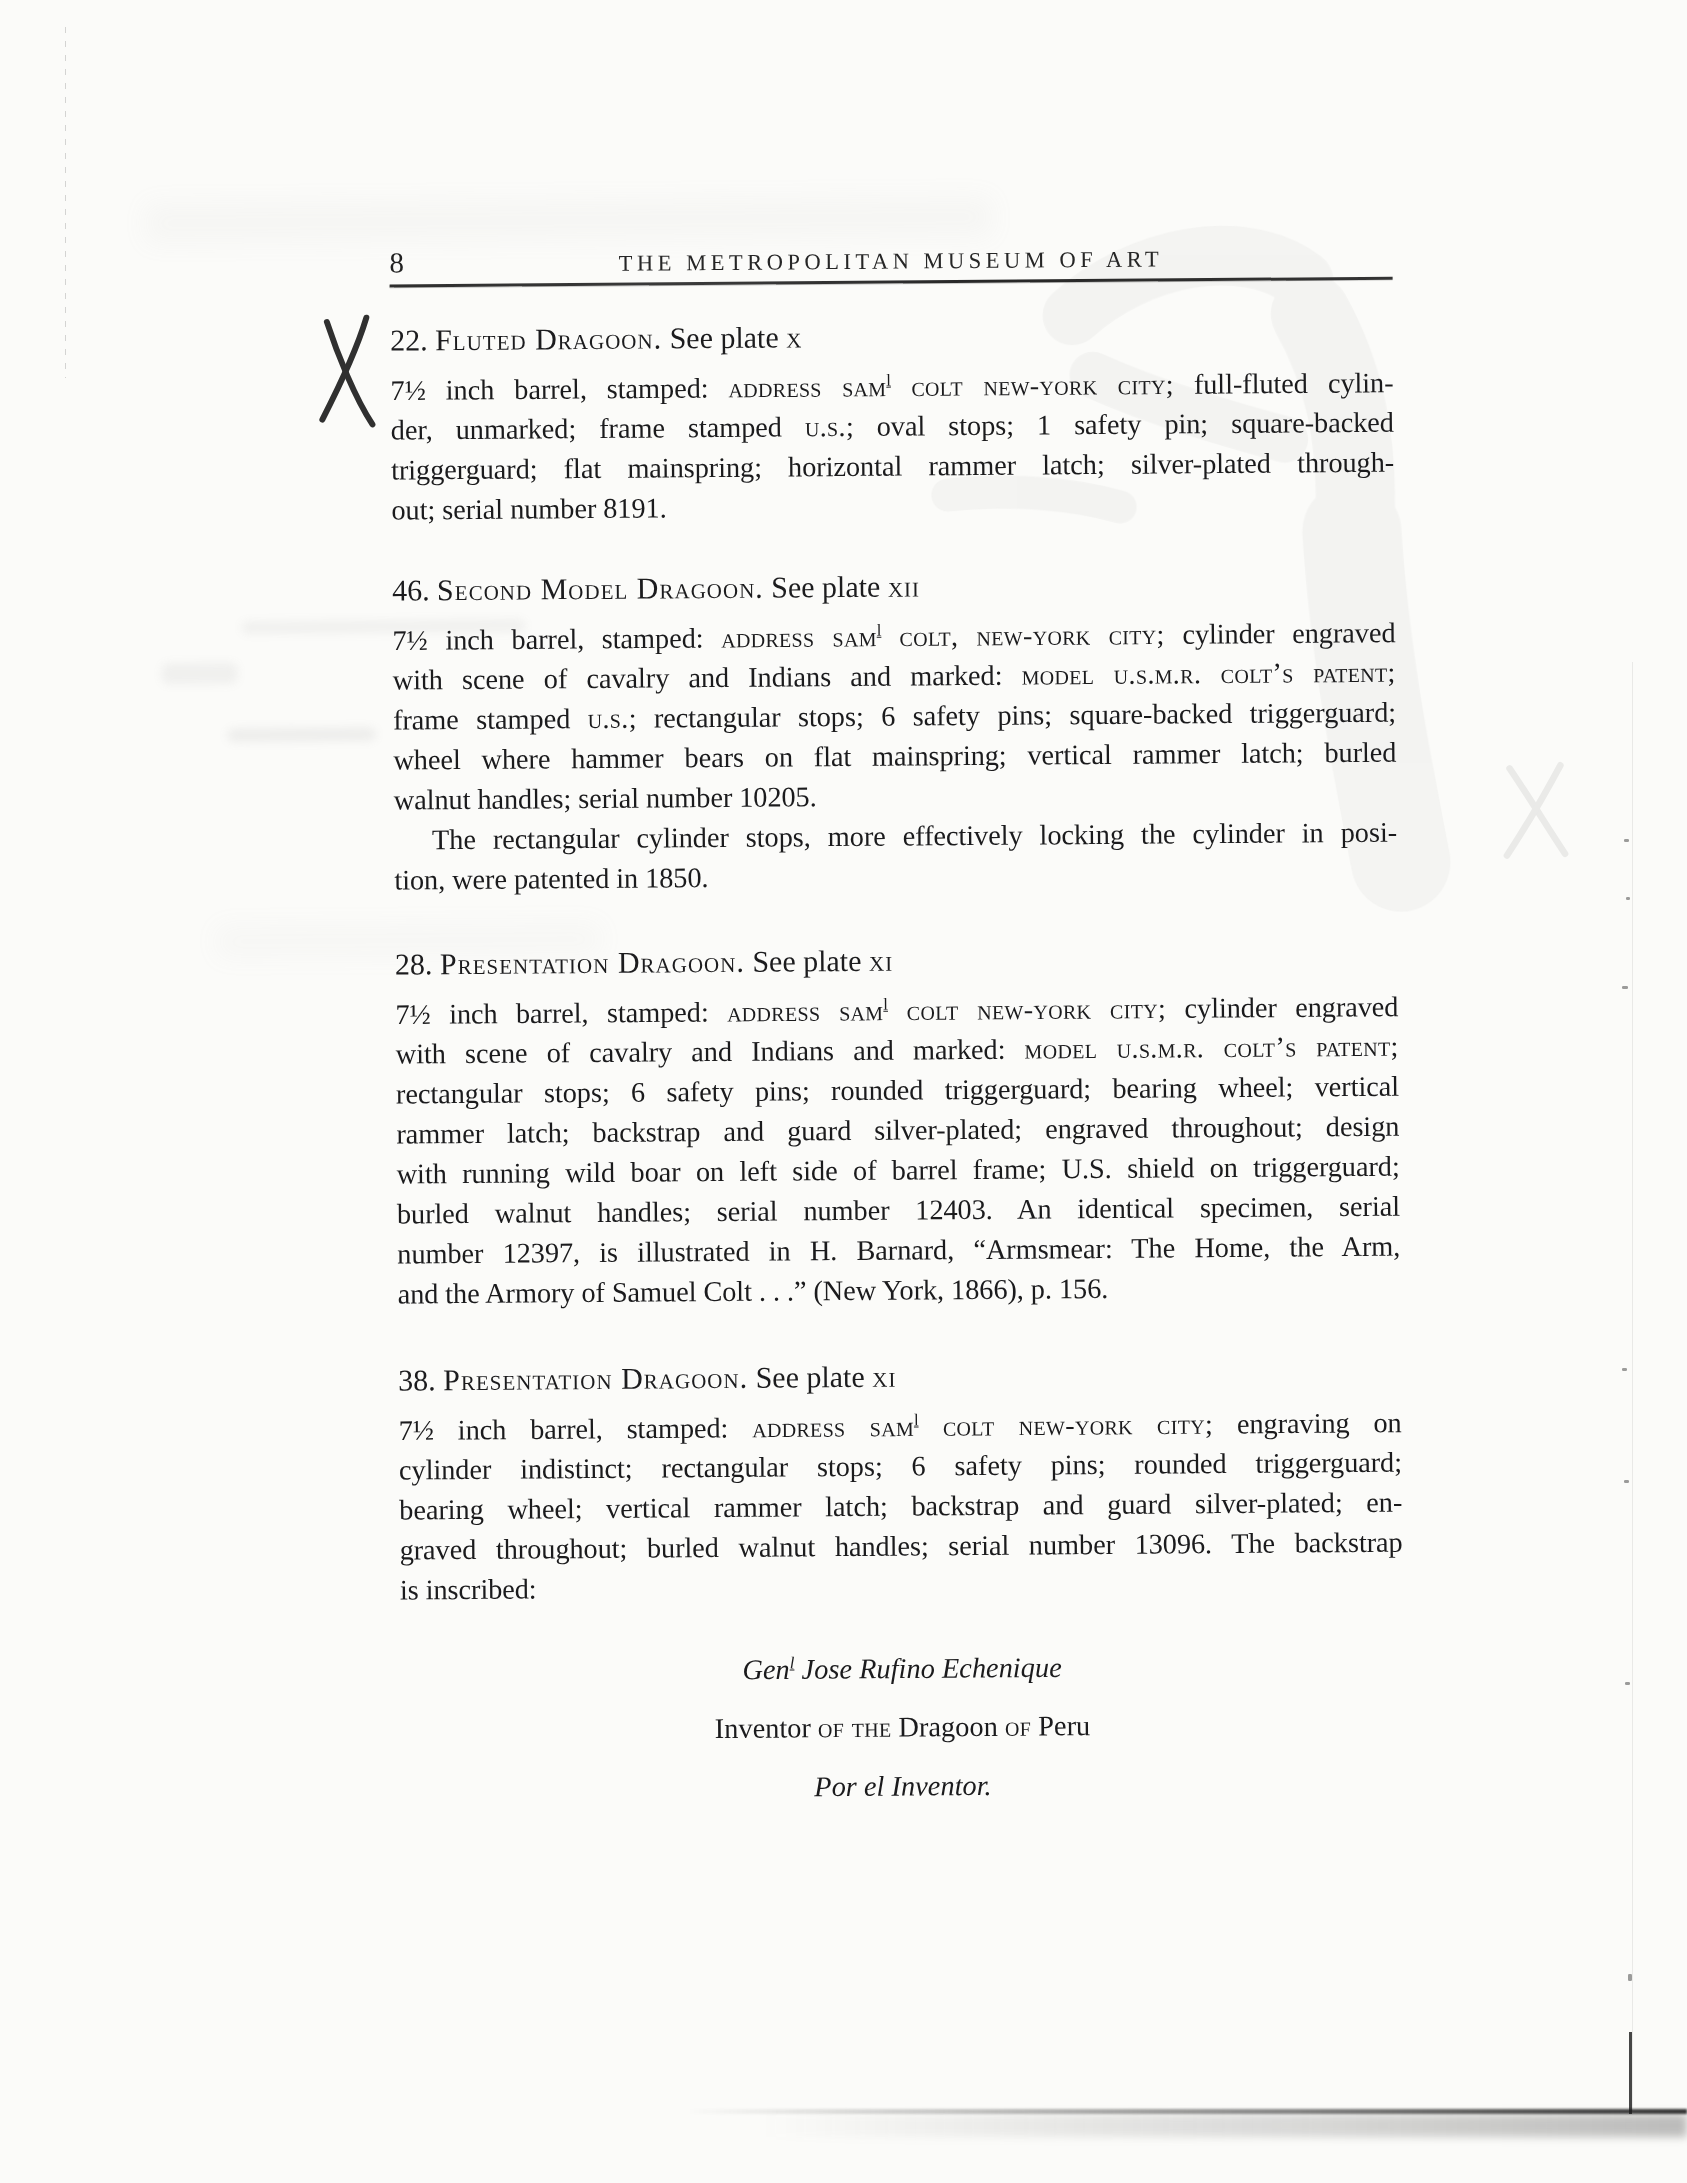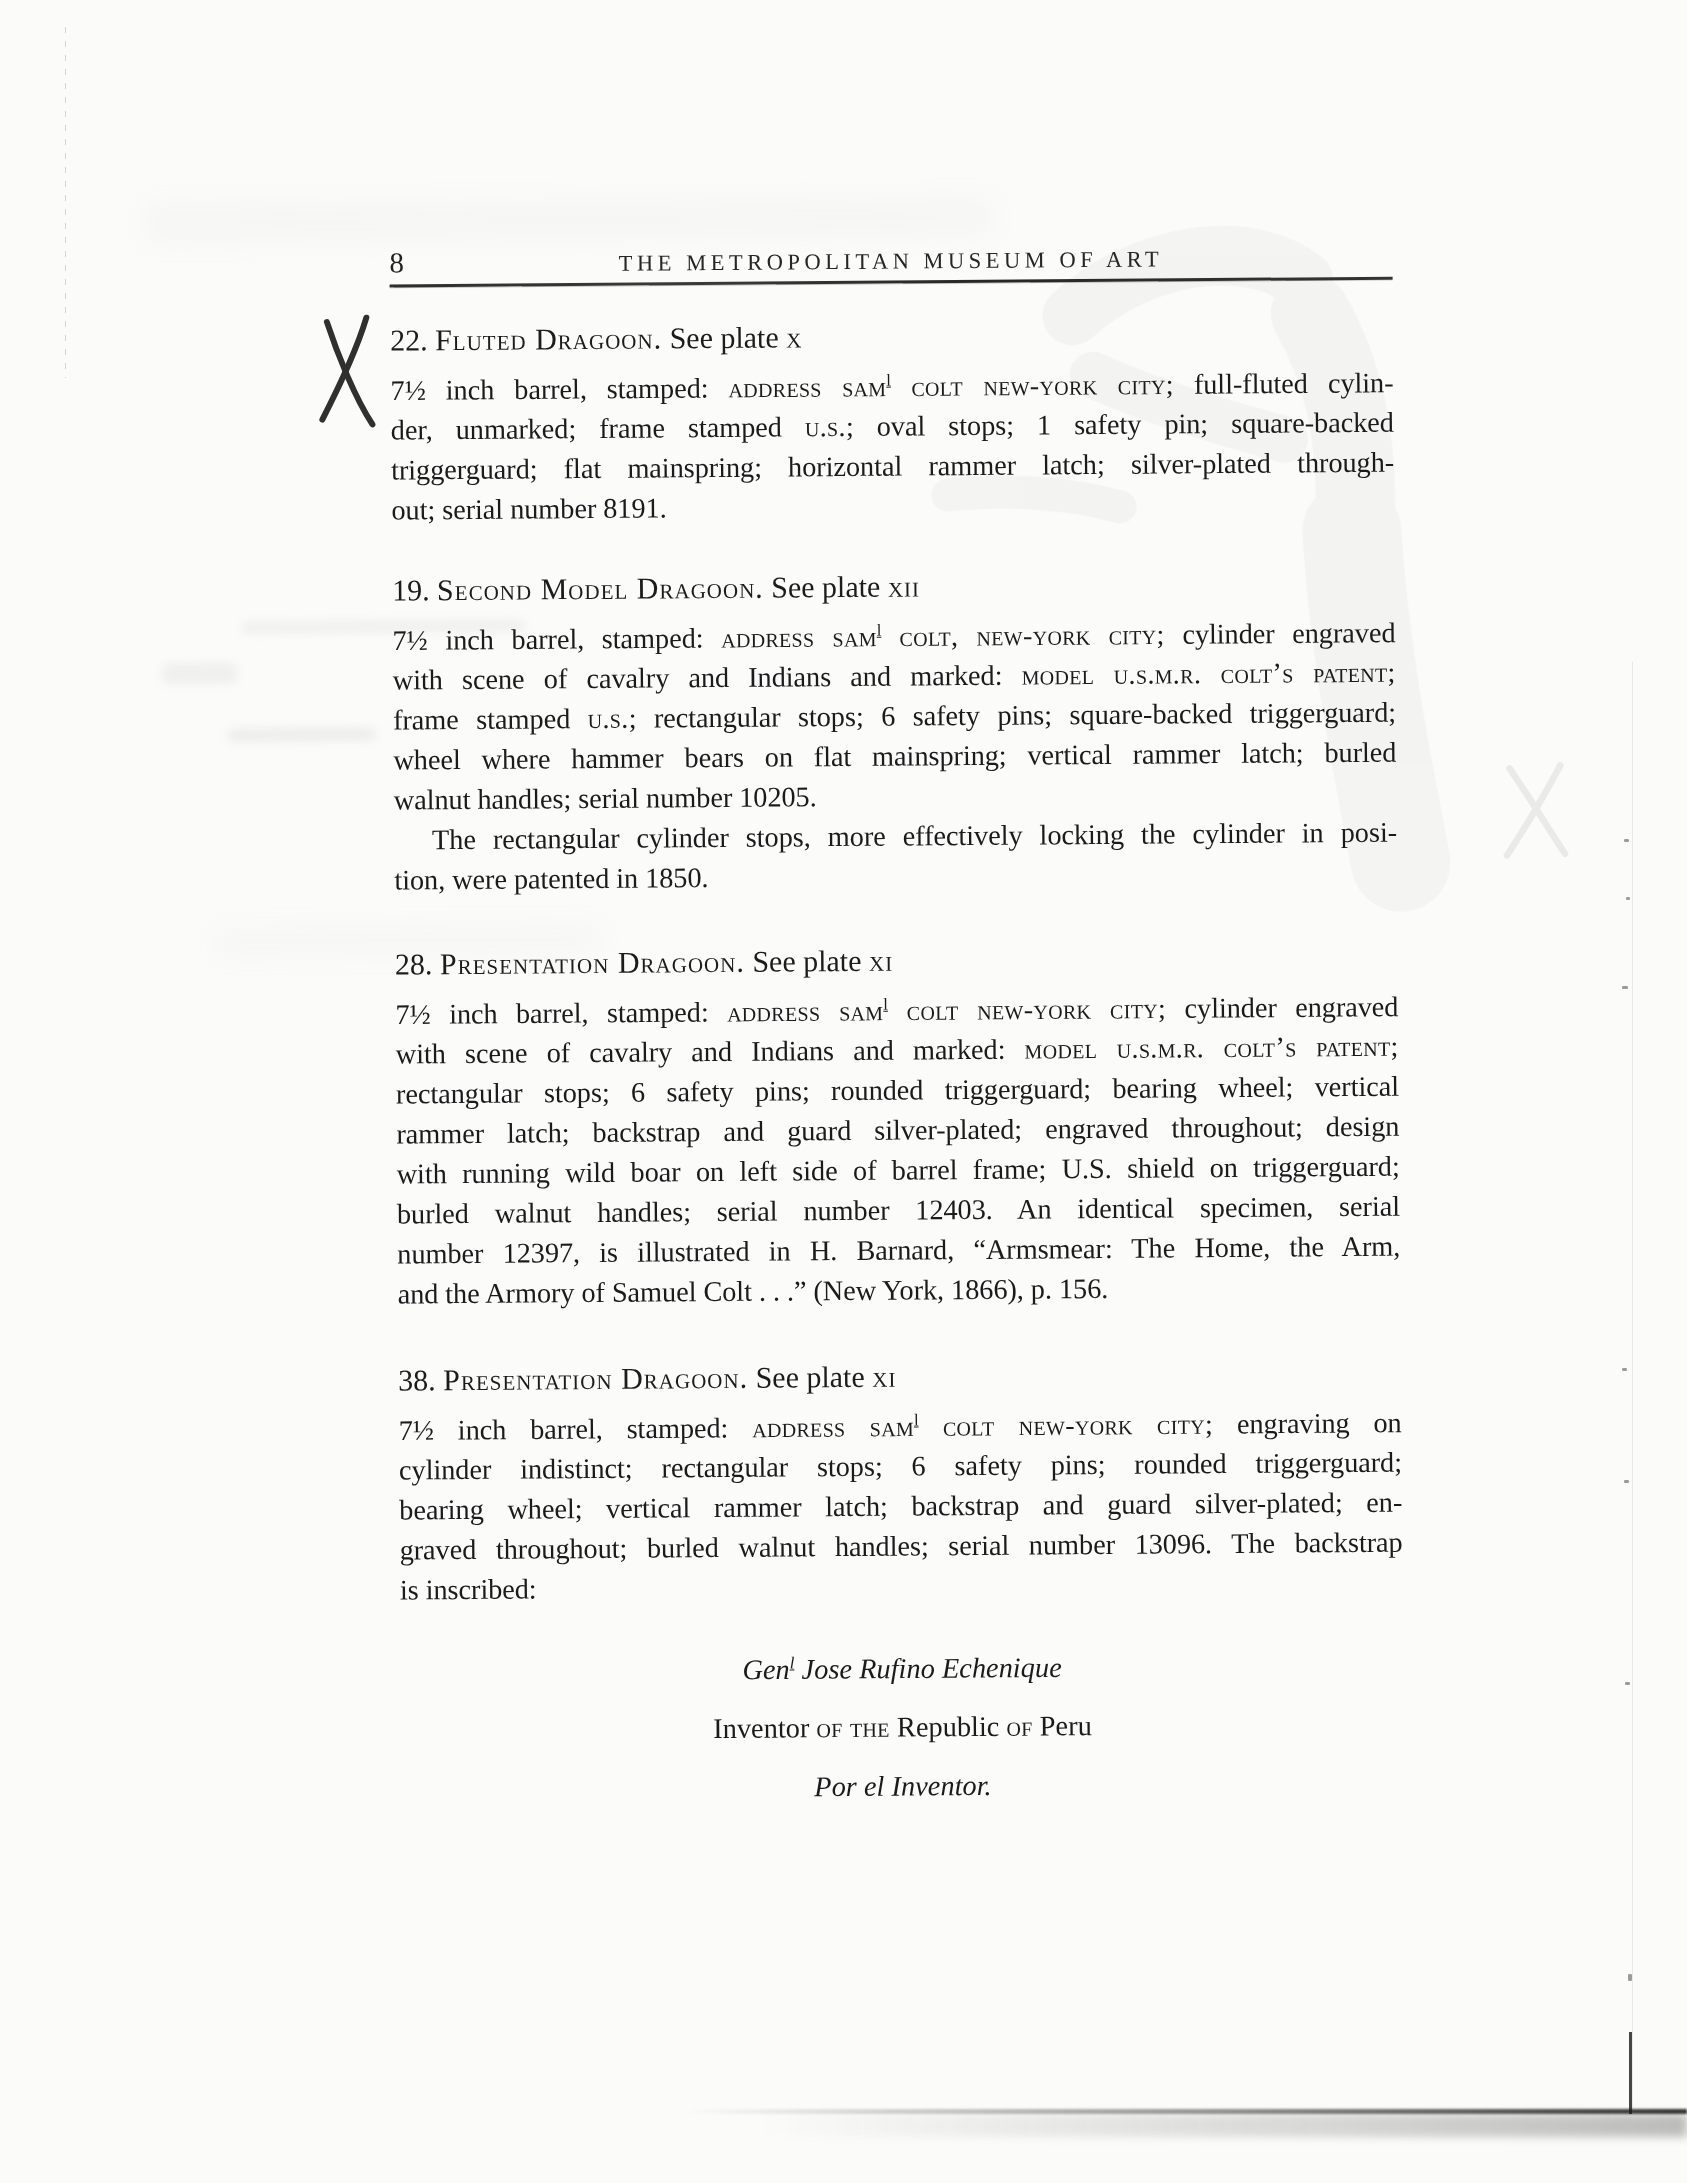--- a/index.html
+++ b/index.html
@@ -140,21 +140,21 @@
       <span>22.</span><span> </span><span class="sc">Fluted Dragoon.</span><span> See plate </span><span class="sc">x</span>
     </div>
     <div class="eb e26b">
         <div class="bl"><span>7½ inch barrel, stamped: </span><span class="sc">address sam</span><span class="spu">l</span><span class="sc"> colt new-york city;</span><span> full-fluted cylin-</span></div>
         <div class="bl"><span>der, unmarked; frame stamped </span><span class="sc">u.s.</span><span>; oval stops; 1 safety pin; square-backed</span></div>
         <div class="bl"><span>triggerguard; flat mainspring; horizontal rammer latch; silver-plated through-</span></div>
         <div class="bl end"><span>out; serial number 8191.</span></div>
       </div>
 
     <div class="eh e27h">
-      <span>19.</span><span> </span><span class="sc">Second Model Dragoon.</span><span> See plate </span><span class="sc">xii</span>
+      <span>46.</span><span> </span><span class="sc">Second Model Dragoon.</span><span> See plate </span><span class="sc">xii</span>
     </div>
     <div class="eb e27b">
         <div class="bl"><span>7½ inch barrel, stamped: </span><span class="sc">address sam</span><span class="spu">l</span><span class="sc"> colt, new-york city;</span><span> cylinder engraved</span></div>
         <div class="bl"><span>with scene of cavalry and Indians and marked: </span><span class="sc">model u.s.m.r. colt’s patent;</span></div>
         <div class="bl"><span>frame stamped </span><span class="sc">u.s.</span><span>; rectangular stops; 6 safety pins; square-backed triggerguard;</span></div>
         <div class="bl"><span>wheel where hammer bears on flat mainspring; vertical rammer latch; burled</span></div>
         <div class="bl end"><span>walnut handles; serial number 10205.</span></div>
         <div class="bl ind"><span>The rectangular cylinder stops, more effectively locking the cylinder in posi-</span></div>
         <div class="bl end"><span>tion, were patented in 1850.</span></div>
       </div>
@@ -179,21 +179,21 @@
     <div class="eb e29b">
         <div class="bl"><span>7½ inch barrel, stamped: </span><span class="sc">address sam</span><span class="spu">l</span><span class="sc"> colt new-york city;</span><span> engraving on</span></div>
         <div class="bl"><span>cylinder indistinct; rectangular stops; 6 safety pins; rounded triggerguard;</span></div>
         <div class="bl"><span>bearing wheel; vertical rammer latch; backstrap and guard silver-plated; en-</span></div>
         <div class="bl"><span>graved throughout; burled walnut handles; serial number 13096. The backstrap</span></div>
         <div class="bl end"><span>is inscribed:</span></div>
       </div>
 
     <div class="inscription" id="inscription">
         <div class="bl end" style="text-align: center; text-align-last: center;"><span class="it">Gen</span><span class="it spu">l</span><span class="it"> Jose Rufino Echenique</span></div>
-        <div class="bl end" style="text-align: center; text-align-last: center;"><span>Inventor </span><span class="sc">of the</span><span> Republic </span><span class="sc">of</span><span> Peru</span></div>
+        <div class="bl end" style="text-align: center; text-align-last: center;"><span>Inventor </span><span class="sc">of the</span><span> Dragoon </span><span class="sc">of</span><span> Peru</span></div>
         <div class="bl end" style="text-align: center; text-align-last: center;"><span class="it">Por el Inventor.</span></div>
       </div>
 
   </div>
 </div>
 
 <div class="art leftdash"></div>
 <div class="art rightline-faint"></div>
 <div class="art rightline-dark"></div>
 <div class="art bottomline"></div>

